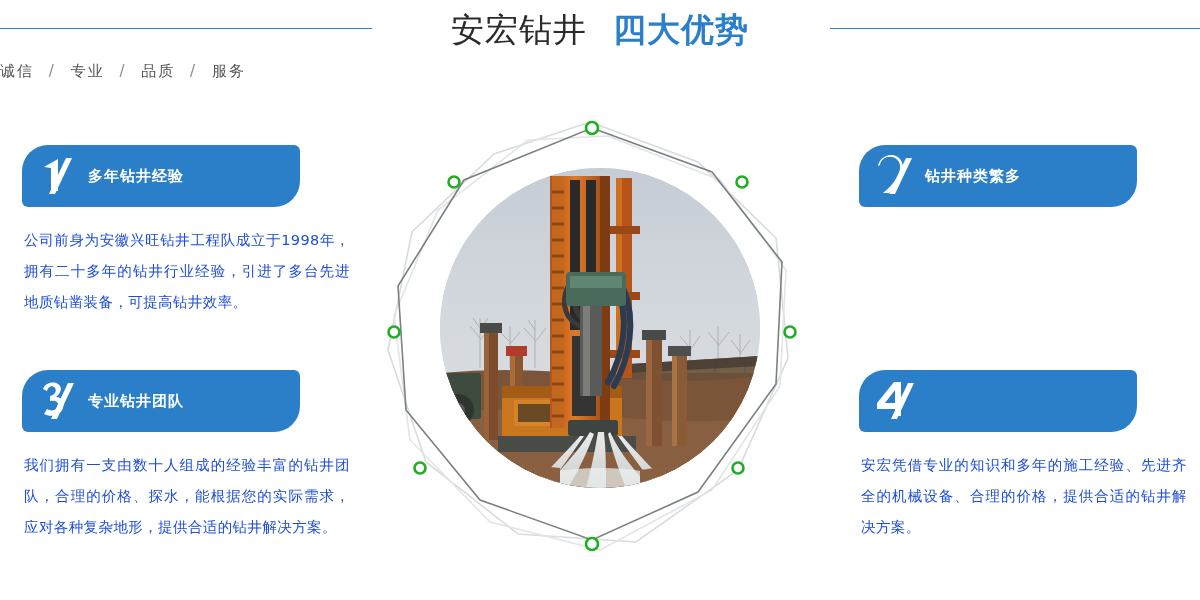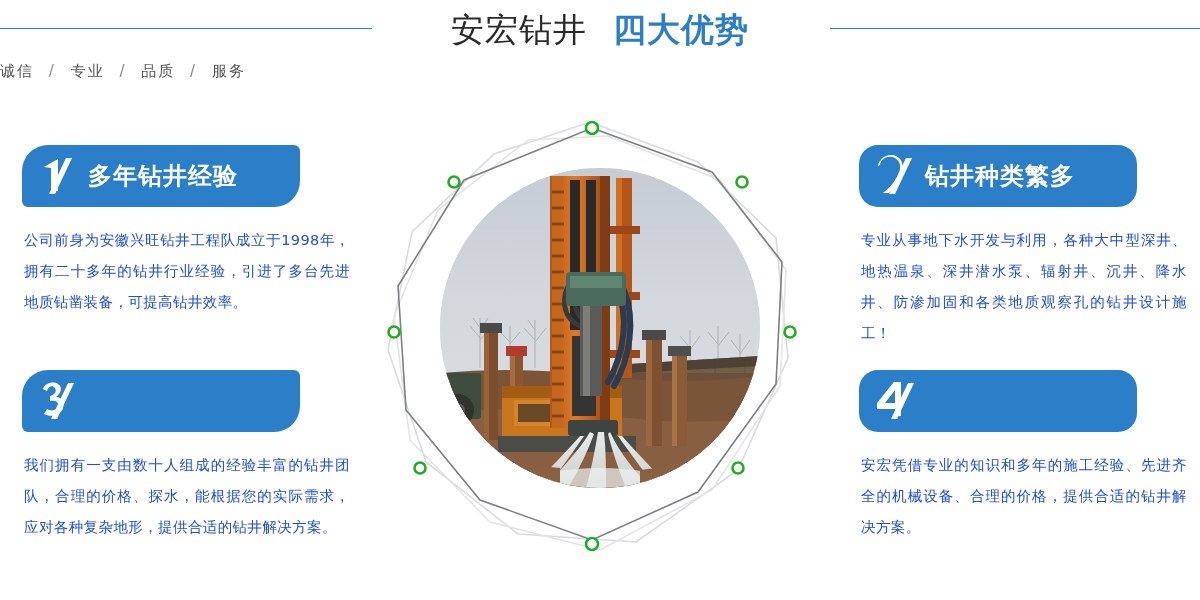--- a/index.html
+++ b/index.html
@@ -53,28 +53,28 @@
   .banner{
     position:relative;
     width:278px;height:62px;
     background:#2b7fc9;
     border-radius:26px 6px 26px 6px;
     display:flex;align-items:center;
     box-sizing:border-box;
     padding-left:16px;
   }
   .card-l .banner{margin-left:4px;}
-  .card-r .banner{margin-left:4px;border-radius:19px;}
+  .card-r .banner{margin-left:4px;}
 
   .num{
     width:48px;height:46px;position:relative;flex:0 0 48px;
   }
   .num svg{position:absolute;left:0;top:0;}
   .banner-title{
-    font-size:24px;font-weight:700;color:#ffffff;
+    font-size:15px;font-weight:700;color:#ffffff;
     letter-spacing:1px;
     font-family:Liberation Mono, monospace;
     margin-left:2px;
   }
 
   .card-body{
     margin-top:18px;
     width:326px;
     font-size:14.5px;
     line-height:31px;
@@ -136,35 +136,35 @@
   </div>
 
   <div class="card card-l card-l2">
     <div class="banner">
       <span class="num">
         <svg width="48" height="46" viewBox="0 0 48 46">
           <path d="M5 11 C7 5, 15 3, 20 6 C25 9, 23 15, 18 19 C24 19, 27 24, 25 30 C23 37, 13 40, 6 36 L9 31 C14 34, 19 32, 20 28 C21 24, 17 22, 12 23 L12 18 C17 17, 19 13, 17 10 C15 7, 10 8, 9 13 Z" fill="#ffffff"></path>
           <path d="M30 5 L36 5 L19 41 L13 41 Z" fill="#ffffff"></path>
         </svg>
       </span>
+      <span class="banner-title">专业钻井团队</span>
     </div>
     <div class="card-body">我们拥有一支由数十人组成的经验丰富的钻井团队，合理的价格、探水，能根据您的实际需求，应对各种复杂地形，提供合适的钻井解决方案。</div>
   </div>
 
   <div class="card card-r card-r1">
     <div class="banner">
       <span class="num">
         <svg width="48" height="46" viewBox="0 0 48 46">
           <path d="M5 12 C6 5, 14 2, 20 5 C27 9, 26 17, 22 24 C18 31, 13 36, 8 40 L14 40 C19 34, 25 26, 27 19 C30 9, 24 2, 16 2 C9 2, 4 7, 3 13 Z" fill="#ffffff"></path>
           <path d="M31 5 L37 5 L20 41 L14 41 Z" fill="#ffffff"></path>
         </svg>
       </span>
       <span class="banner-title">钻井种类繁多</span>
     </div>
-    <div class="card-body">专业从事地下水开发与利用，各种大中型深井、地热温泉、深井潜水泵、辐射井、沉井、降水井、防渗加固和各类地质观察孔的钻井设计施工！</div>
   </div>
 
   <div class="card card-r card-r2">
     <div class="banner">
       <span class="num">
         <svg width="48" height="46" viewBox="0 0 48 46">
           <path d="M19 4 L26 4 L26 38 L20 38 L20 31 L2 31 L2 25 Z M20 25 L20 12 L10 25 Z" fill="#ffffff"></path>
           <path d="M33 5 L39 5 L22 41 L16 41 Z" fill="#ffffff"></path>
         </svg>
       </span>

